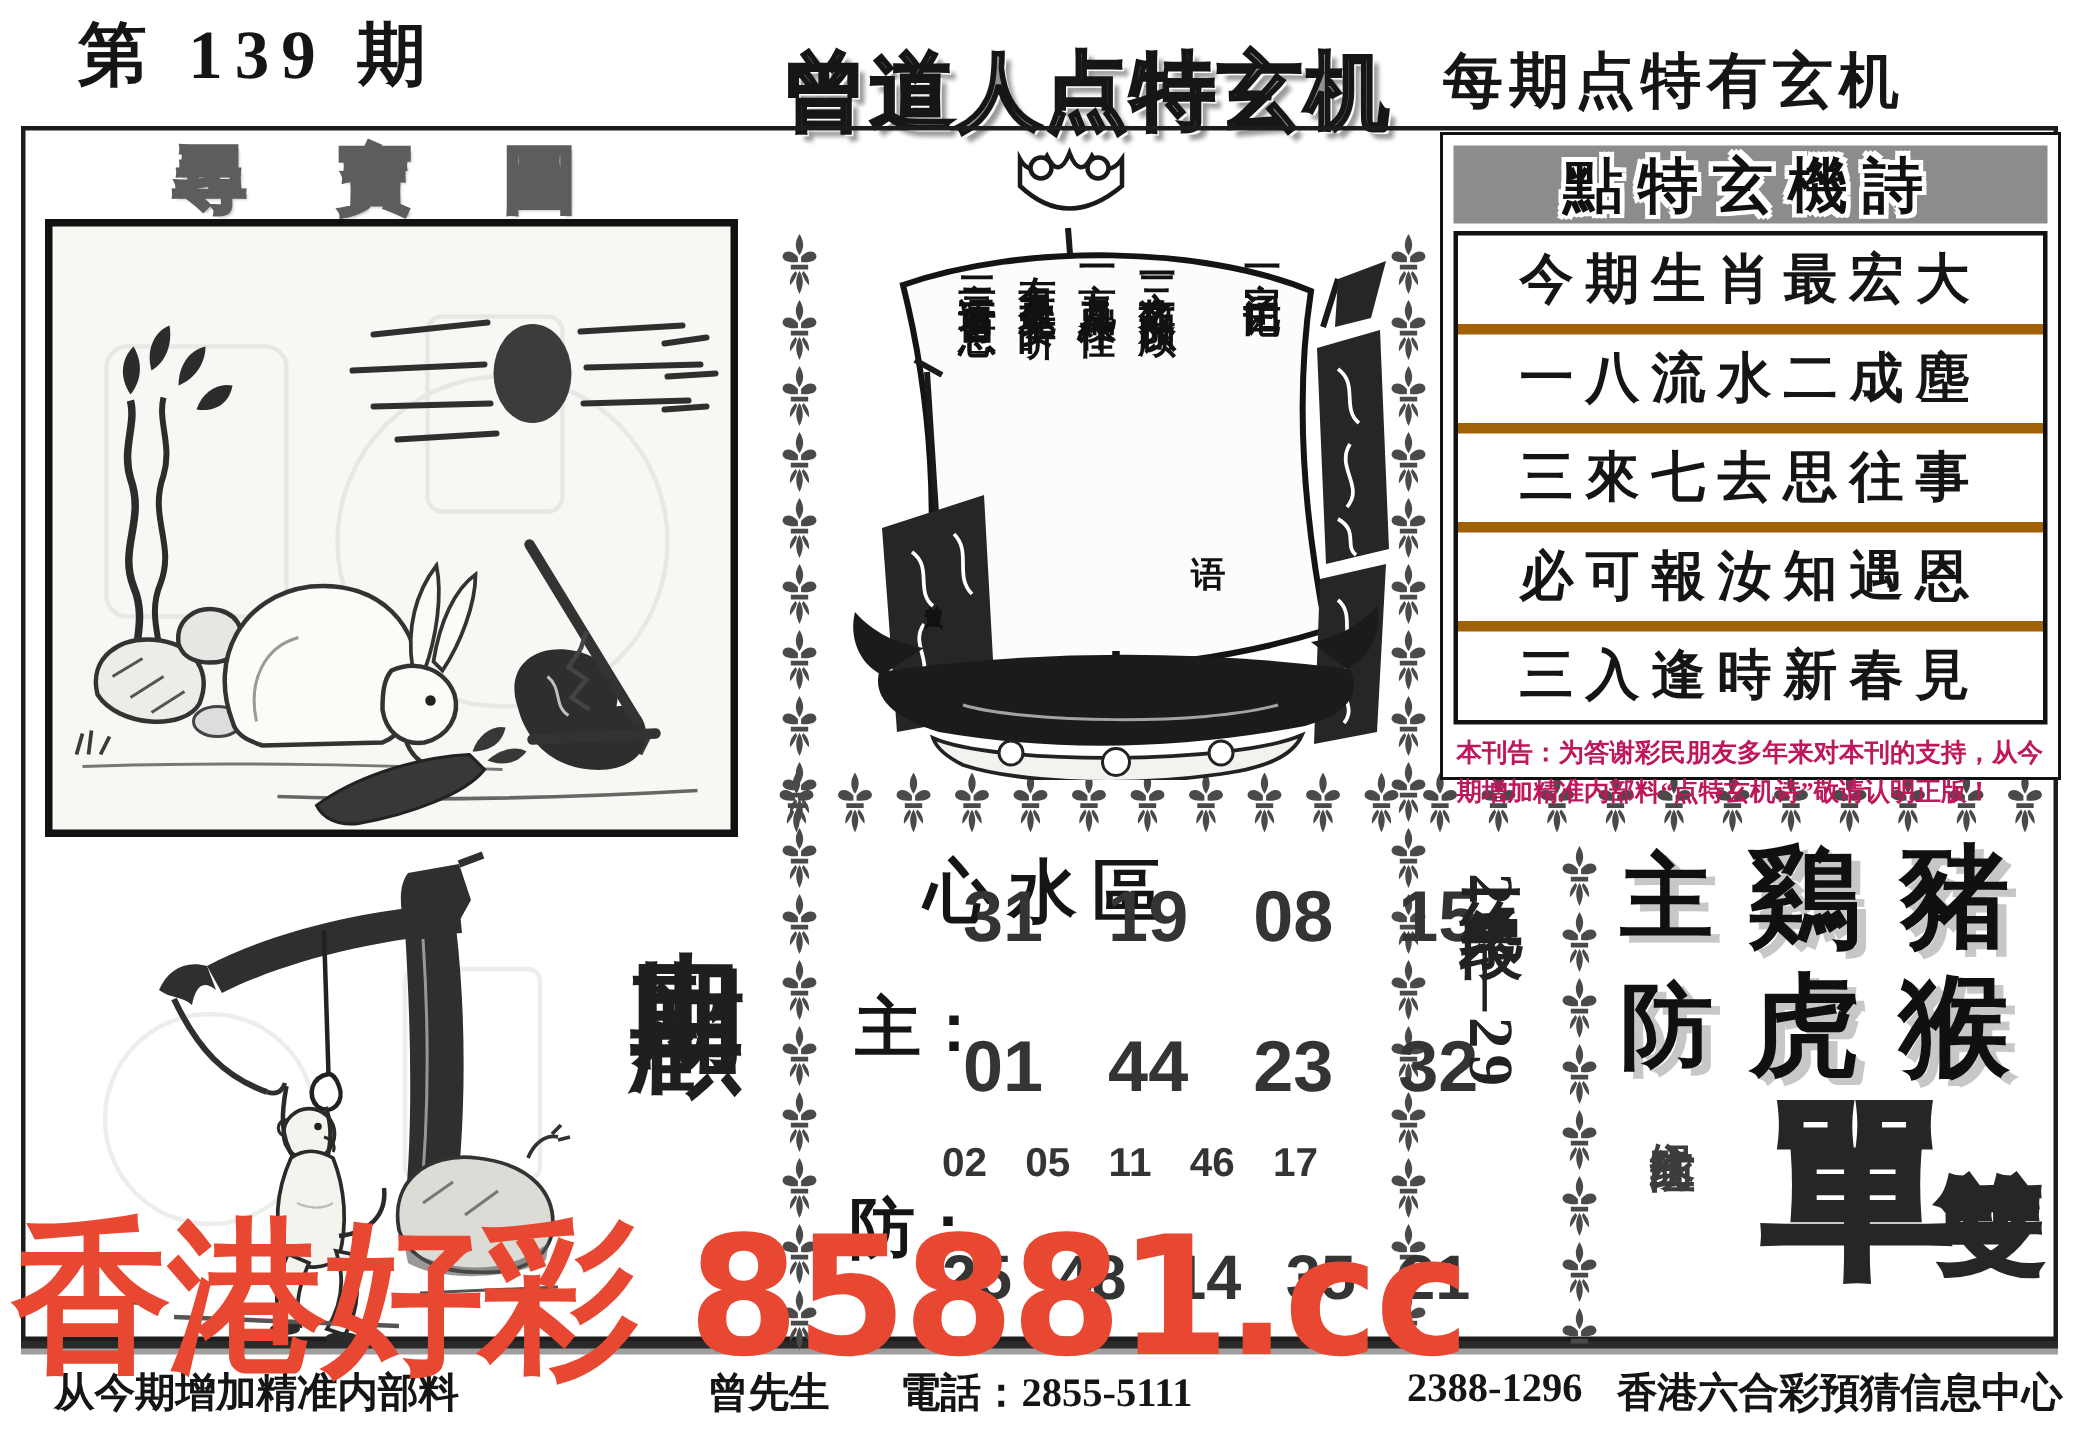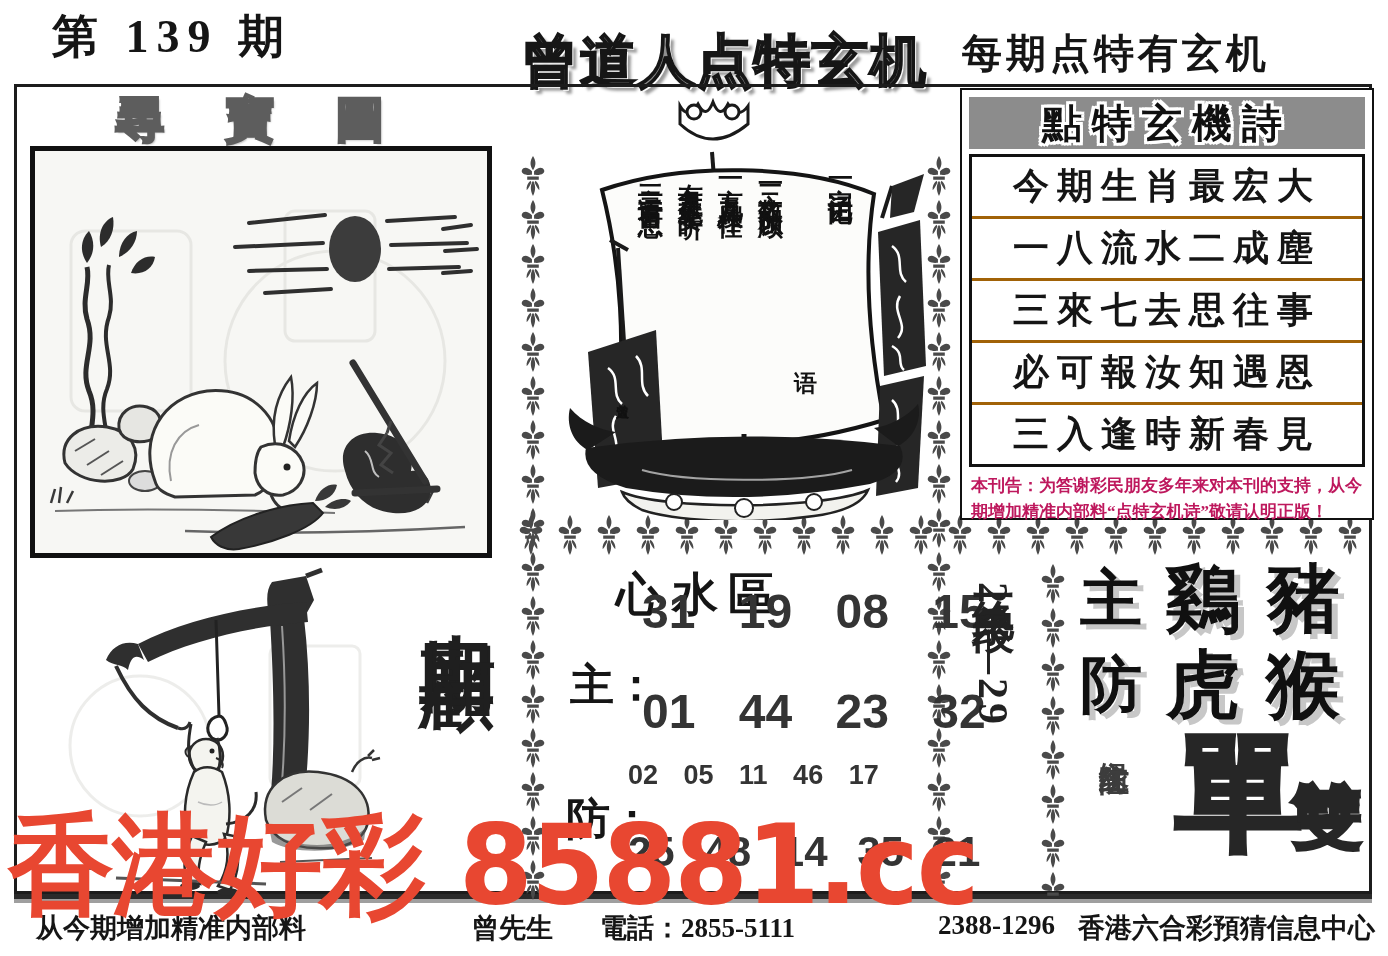--- a/index.html
+++ b/index.html
@@ -67,21 +67,21 @@
   
   .poem-box{left:960px;top:88px;width:414px;height:432px;border:2px solid #111;background:#fff;box-sizing:border-box;padding:7px}
   .poem-title{
     height:52px;background:#8c8c8c;display:flex;align-items:center;justify-content:center;
     font-size:40px;font-weight:700;letter-spacing:10px;color:#101010;
     text-shadow:-3px -3px 0 #fff,3px -3px 0 #fff,-3px 3px 0 #fff,3px 3px 0 #fff,0 -3px 0 #fff,0 3px 0 #fff,-3px 0 0 #fff,3px 0 0 #fff;
   }
   .poem-verses{border:3px solid #111;margin-top:5px}
   .poem-verses .verse{
     height:59px;display:flex;align-items:center;justify-content:center;
-    font-size:36px;font-weight:700;letter-spacing:8px;border-bottom:3px solid #a16207;white-space:nowrap;
+    font-size:36px;font-weight:700;letter-spacing:8px;border-bottom:7px solid #a16207;white-space:nowrap;
   }
   .poem-verses .verse:last-child{border-bottom:none}
   .poem-notice{margin-top:6px;font-size:17px;font-weight:700;line-height:1.55;color:#be185d;padding:0 2px}
 
   
   .kill-zone{left:970px;top:566px;height:330px;writing-mode:vertical-rl;text-orientation:mixed;
     font-size:42px;font-weight:600;letter-spacing:4px;line-height:1.1;color:#222}
   .zodiac{left:1080px;top:556px;width:292px;display:grid;grid-template-columns:86px 100px 100px;grid-auto-rows:86px;align-items:center}
   .zodiac span{font-size:74px;font-weight:900;color:#101010;text-shadow:6px 5px 0 #c7c7c7;line-height:1}
   .zodiac .lbl{font-size:62px}

